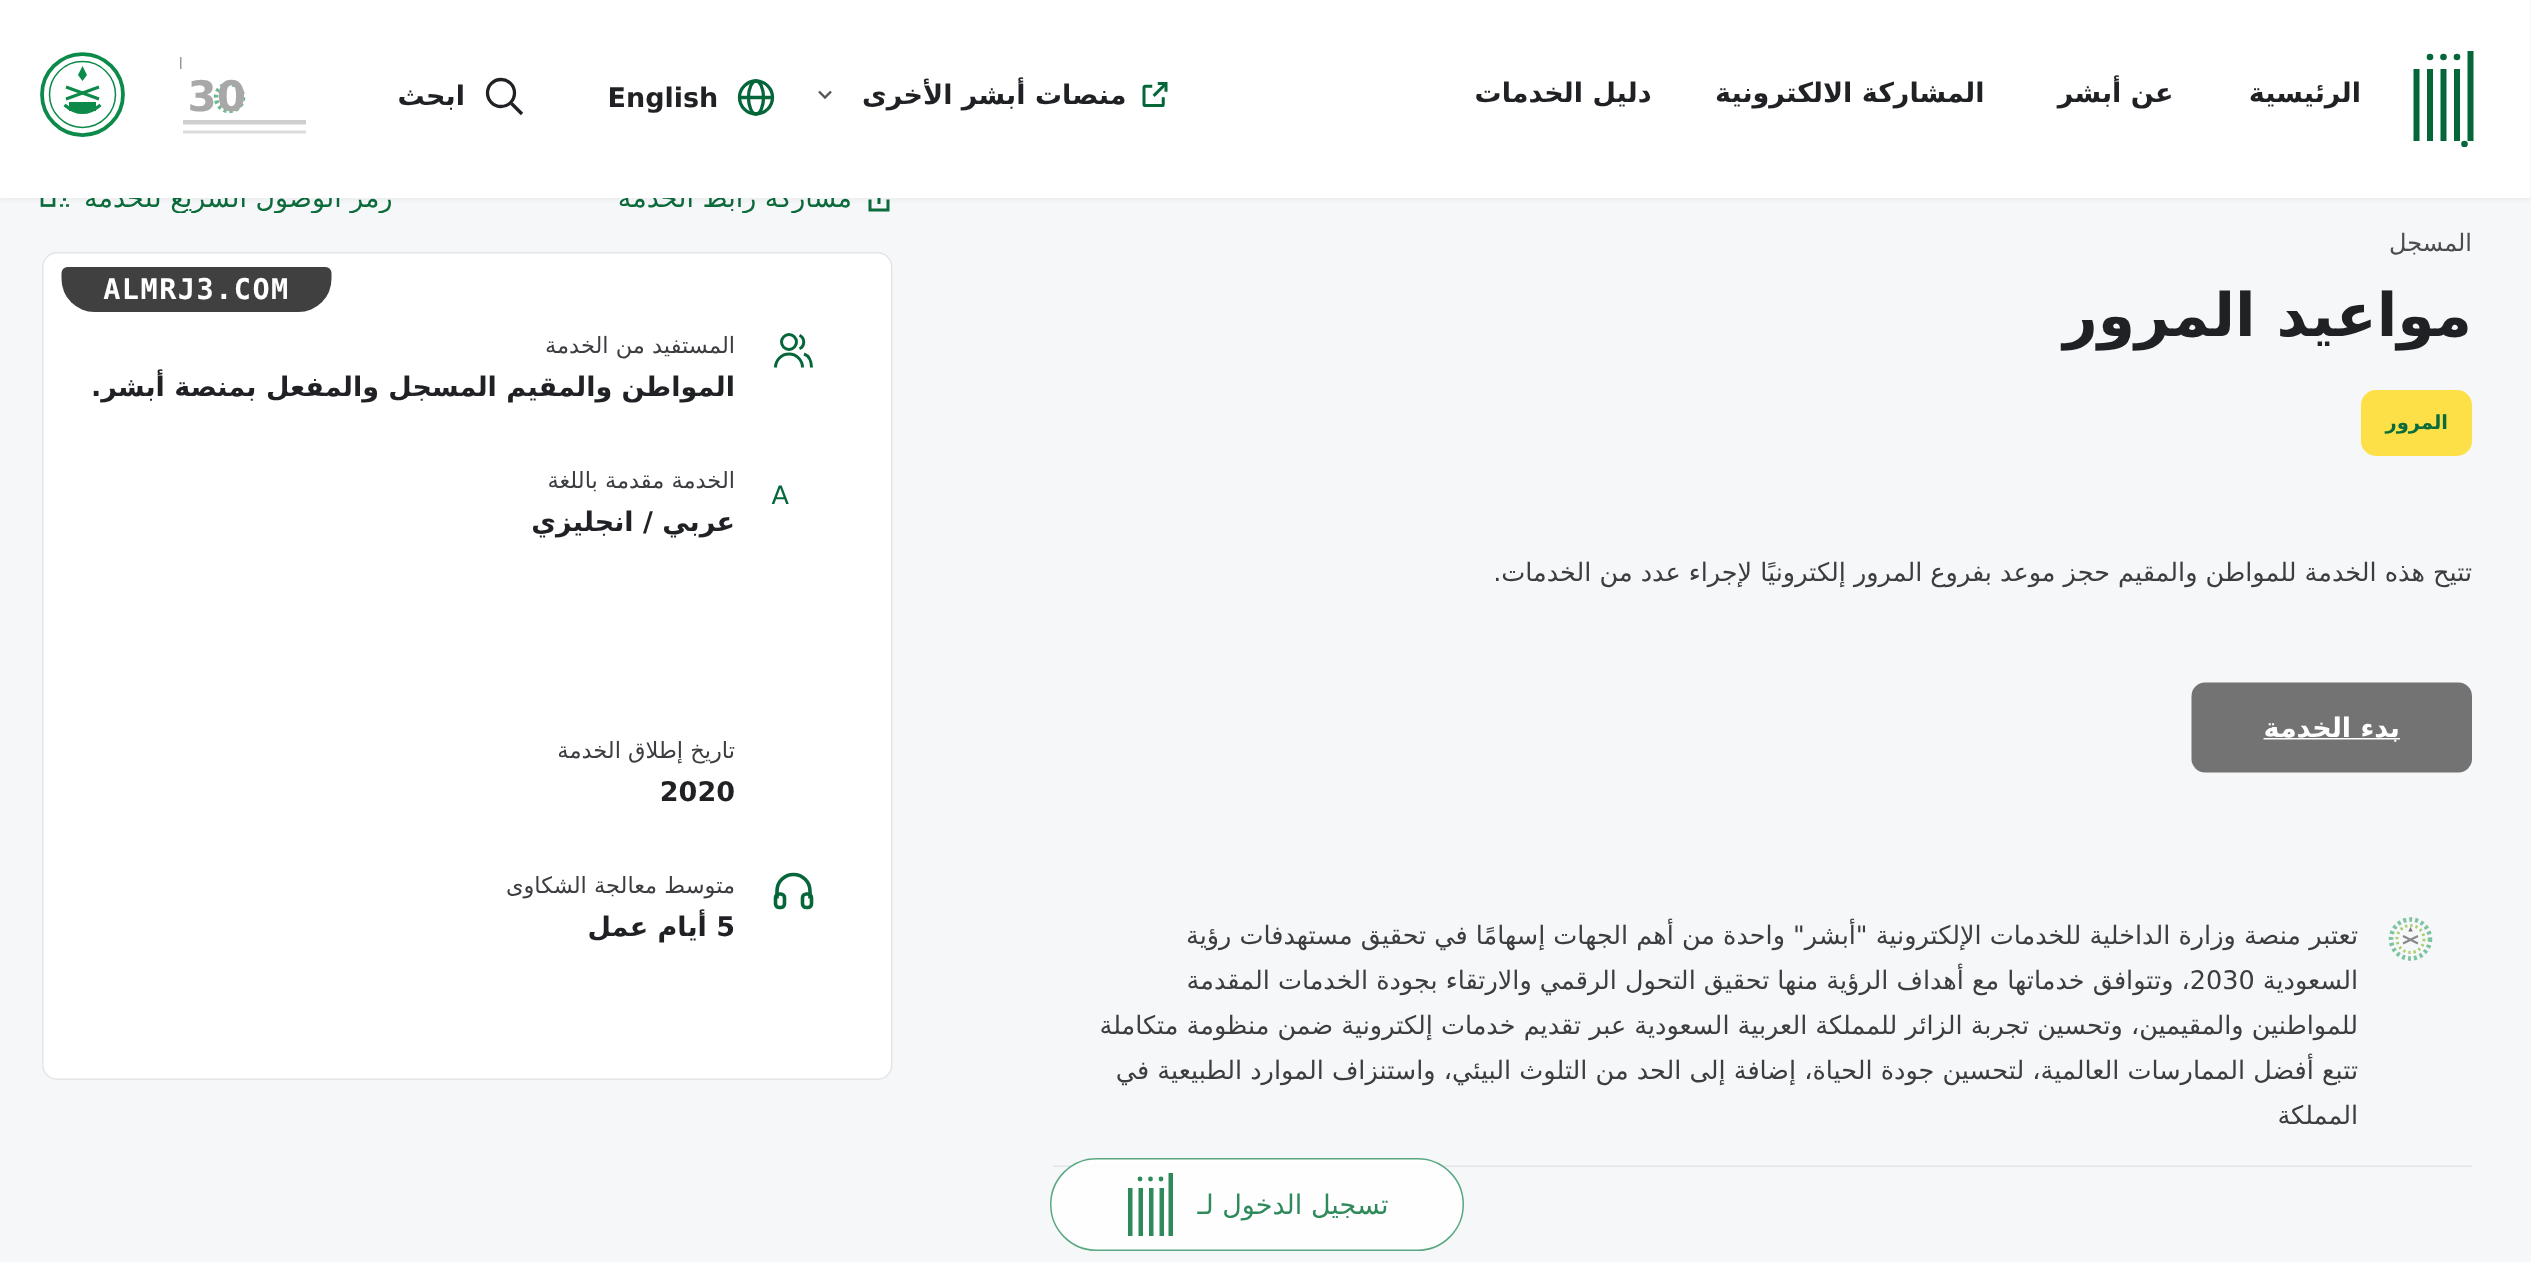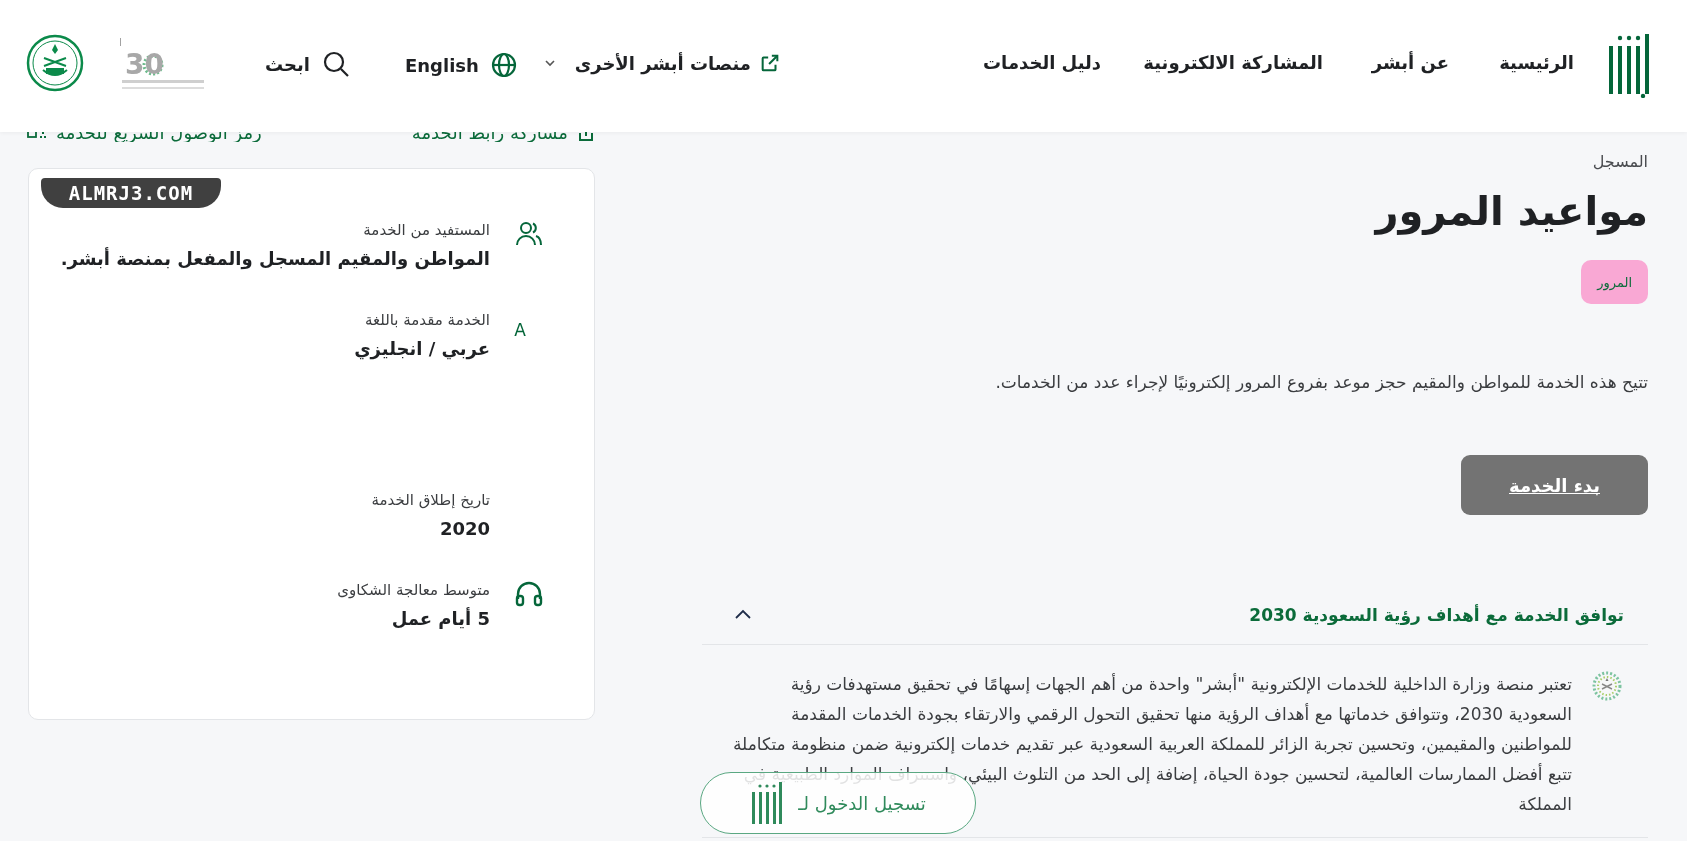--- a/index.html
+++ b/index.html
@@ -67,22 +67,22 @@
   .row-2 { top: 140px; }
   .row-3 { top: 230px; }
   .row-4 { top: 320px; right: 104px; }
   .row-5 { top: 410px; }
 
   
   .breadcrumb { position: absolute; right: 39px; top: 152px; font-size: 16px; color: #4a4c50; }
   .page-title { position: absolute; right: 39px; top: 188px; font-size: 40px; font-weight: bold; color: #1f2124; }
   .tag {
     position: absolute; right: 39px; top: 260px; height: 44px; padding: 0 16px;
-    background: #f9a8d4; color: #0b6b3a; border-radius: 10px; font-size: 13px;
-    display: flex; align-items: center;
+    background: #fde047; color: #0b6b3a; border-radius: 10px; font-size: 13px;
+    display: flex; align-items: center; font-weight: bold;
   }
   .description { position: absolute; right: 39px; top: 372px; font-size: 17px; color: #3b3d40; white-space: nowrap; }
   .start-btn {
     position: absolute; right: 39px; top: 455px; width: 187px; height: 60px;
     background: #737373; color: #fff; border-radius: 9px; font-size: 18px; font-weight: bold;
     display: flex; align-items: center; justify-content: center; border: none; cursor: pointer;
     font-family: "DejaVu Sans", sans-serif;
     text-decoration: underline;
   }
   .accordion { position: absolute; right: 39px; top: 585px; width: 946px; }
@@ -245,26 +245,20 @@
   </div>
 </aside>
 
 <div class="breadcrumb">المسجل</div>
 <h1 class="page-title">مواعيد المرور</h1>
 <div class="tag">المرور</div>
 <p class="description">تتيح هذه الخدمة للمواطن والمقيم حجز موعد بفروع المرور إلكترونيًا لإجراء عدد من الخدمات.</p>
 <button class="start-btn">بدء الخدمة</button>
 
 <section class="accordion">
-  <div class="accordion-header">
-    <span class="accordion-title">توافق الخدمة مع أهداف رؤية السعودية 2030</span>
-    <svg class="accordion-chev" viewBox="0 0 22 22" fill="none" stroke="#1f2d4a" stroke-width="1.8">
-      <path d="M4 14l7-7 7 7"></path>
-    </svg>
-  </div>
   <div class="accordion-body">
     <svg class="vision-small" viewBox="0 0 34 34">
       <circle cx="17" cy="17" r="13" fill="none" stroke="#7cc3a0" stroke-width="3" stroke-dasharray="2 2"></circle>
       <circle cx="17" cy="17" r="9" fill="none" stroke="#a9cf6a" stroke-width="2" stroke-dasharray="1.5 2"></circle>
       <path d="M12 15l10 5M22 15l-10 5" stroke="#888" stroke-width="1.4"></path>
       <path d="M17 9l1.5 3h-3z" fill="#777"></path>
     </svg>
     <p class="accordion-text">تعتبر منصة وزارة الداخلية للخدمات الإلكترونية "أبشر" واحدة من أهم الجهات إسهامًا في تحقيق مستهدفات رؤية السعودية 2030، وتتوافق خدماتها مع أهداف الرؤية منها تحقيق التحول الرقمي والارتقاء بجودة الخدمات المقدمة للمواطنين والمقيمين، وتحسين تجربة الزائر للمملكة العربية السعودية عبر تقديم خدمات إلكترونية ضمن منظومة متكاملة تتبع أفضل الممارسات العالمية، لتحسين جودة الحياة، إضافة إلى الحد من التلوث البيئي، واستنزاف الموارد الطبيعية في المملكة</p>
   </div>
 </section>

